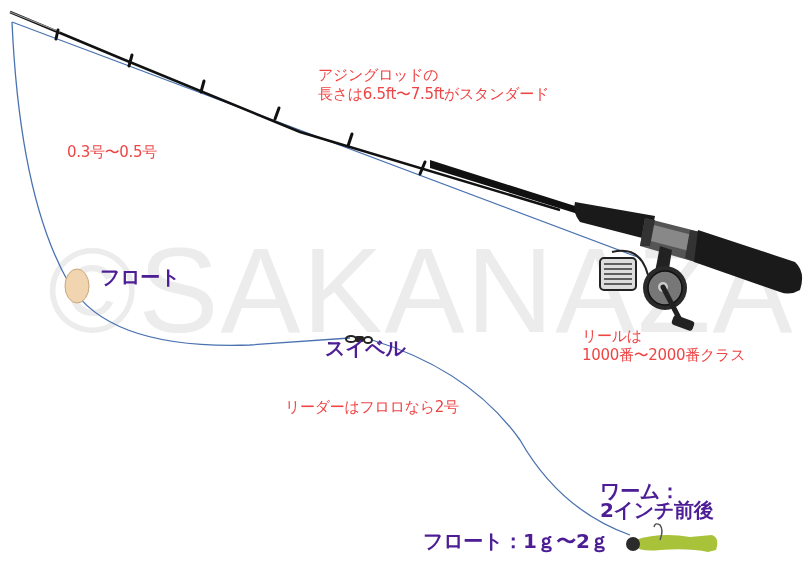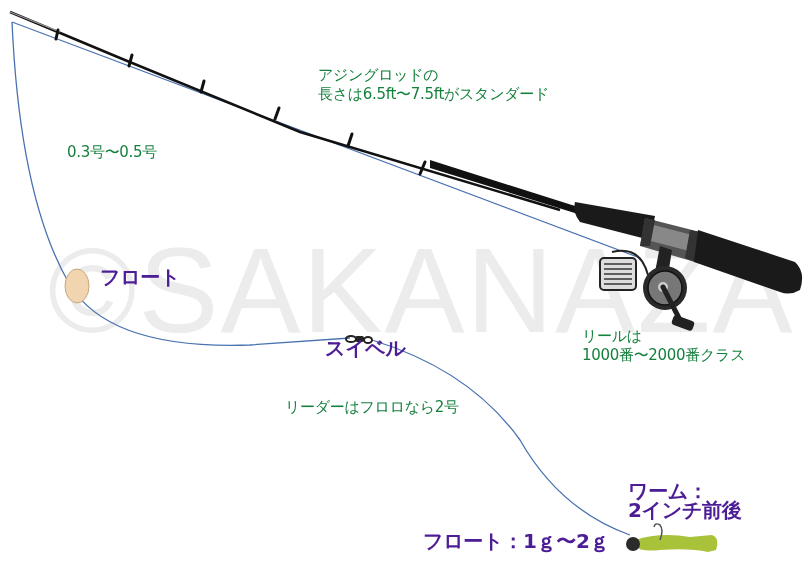--- a/index.html
+++ b/index.html
@@ -1,19 +1,19 @@
 <!DOCTYPE html>
 <html><head>
 <meta charset="utf-8">
 <style>
   html, body { margin:0; padding:0; background:#ffffff; }
   body { width:811px; height:585px; position:relative; overflow:hidden;
          font-family: "DejaVu Sans", "Liberation Sans", sans-serif; }
   .canvas { position:absolute; left:0; top:0; width:811px; height:585px; }
-  .label { position:absolute; font-size:15px; line-height:19px; color:#15803d; white-space:nowrap; letter-spacing:-0.3px; }
+  .label { position:absolute; font-size:15px; line-height:19px; color:#ef4444; white-space:nowrap; letter-spacing:-0.3px; }
   .label.red { color:#4c1d95; font-weight:bold; font-size:20px; }
   .watermark { position:absolute; left:48px; top:230px; font-family:"Liberation Sans", sans-serif;
                font-size:120px; color:#ececec; letter-spacing:2px; line-height:120px; }
 </style>
 </head>
 <body>
 
 <div class="watermark">©SAKANAZA</div>
 
 <svg class="canvas" viewBox="0 0 811 585" xmlns="http://www.w3.org/2000/svg">
@@ -92,17 +92,17 @@
 </div>
 <div class="label red" style="left:100px;top:268px;">フロート</div>
 <div class="label red" style="left:325px;top:303px;margin-top:36px;">スイベル</div>
 <div class="label" style="left:582px;top:327px;">
   <div>リールは</div>
   <div>1000番〜2000番クラス</div>
 </div>
 <div class="label" style="left:285px;top:398px;">
   <div>リーダーはフロロなら2号</div>
 </div>
-<div class="label red" style="left:628px;top:482px;">
+<div class="label red" style="left:600px;top:482px;">
   <div>ワーム：</div>
   <div>2インチ前後</div>
 </div>
 <div class="label red" style="left:423px;top:532px;">フロート：1ｇ〜2ｇ</div>
 
 </body></html>

